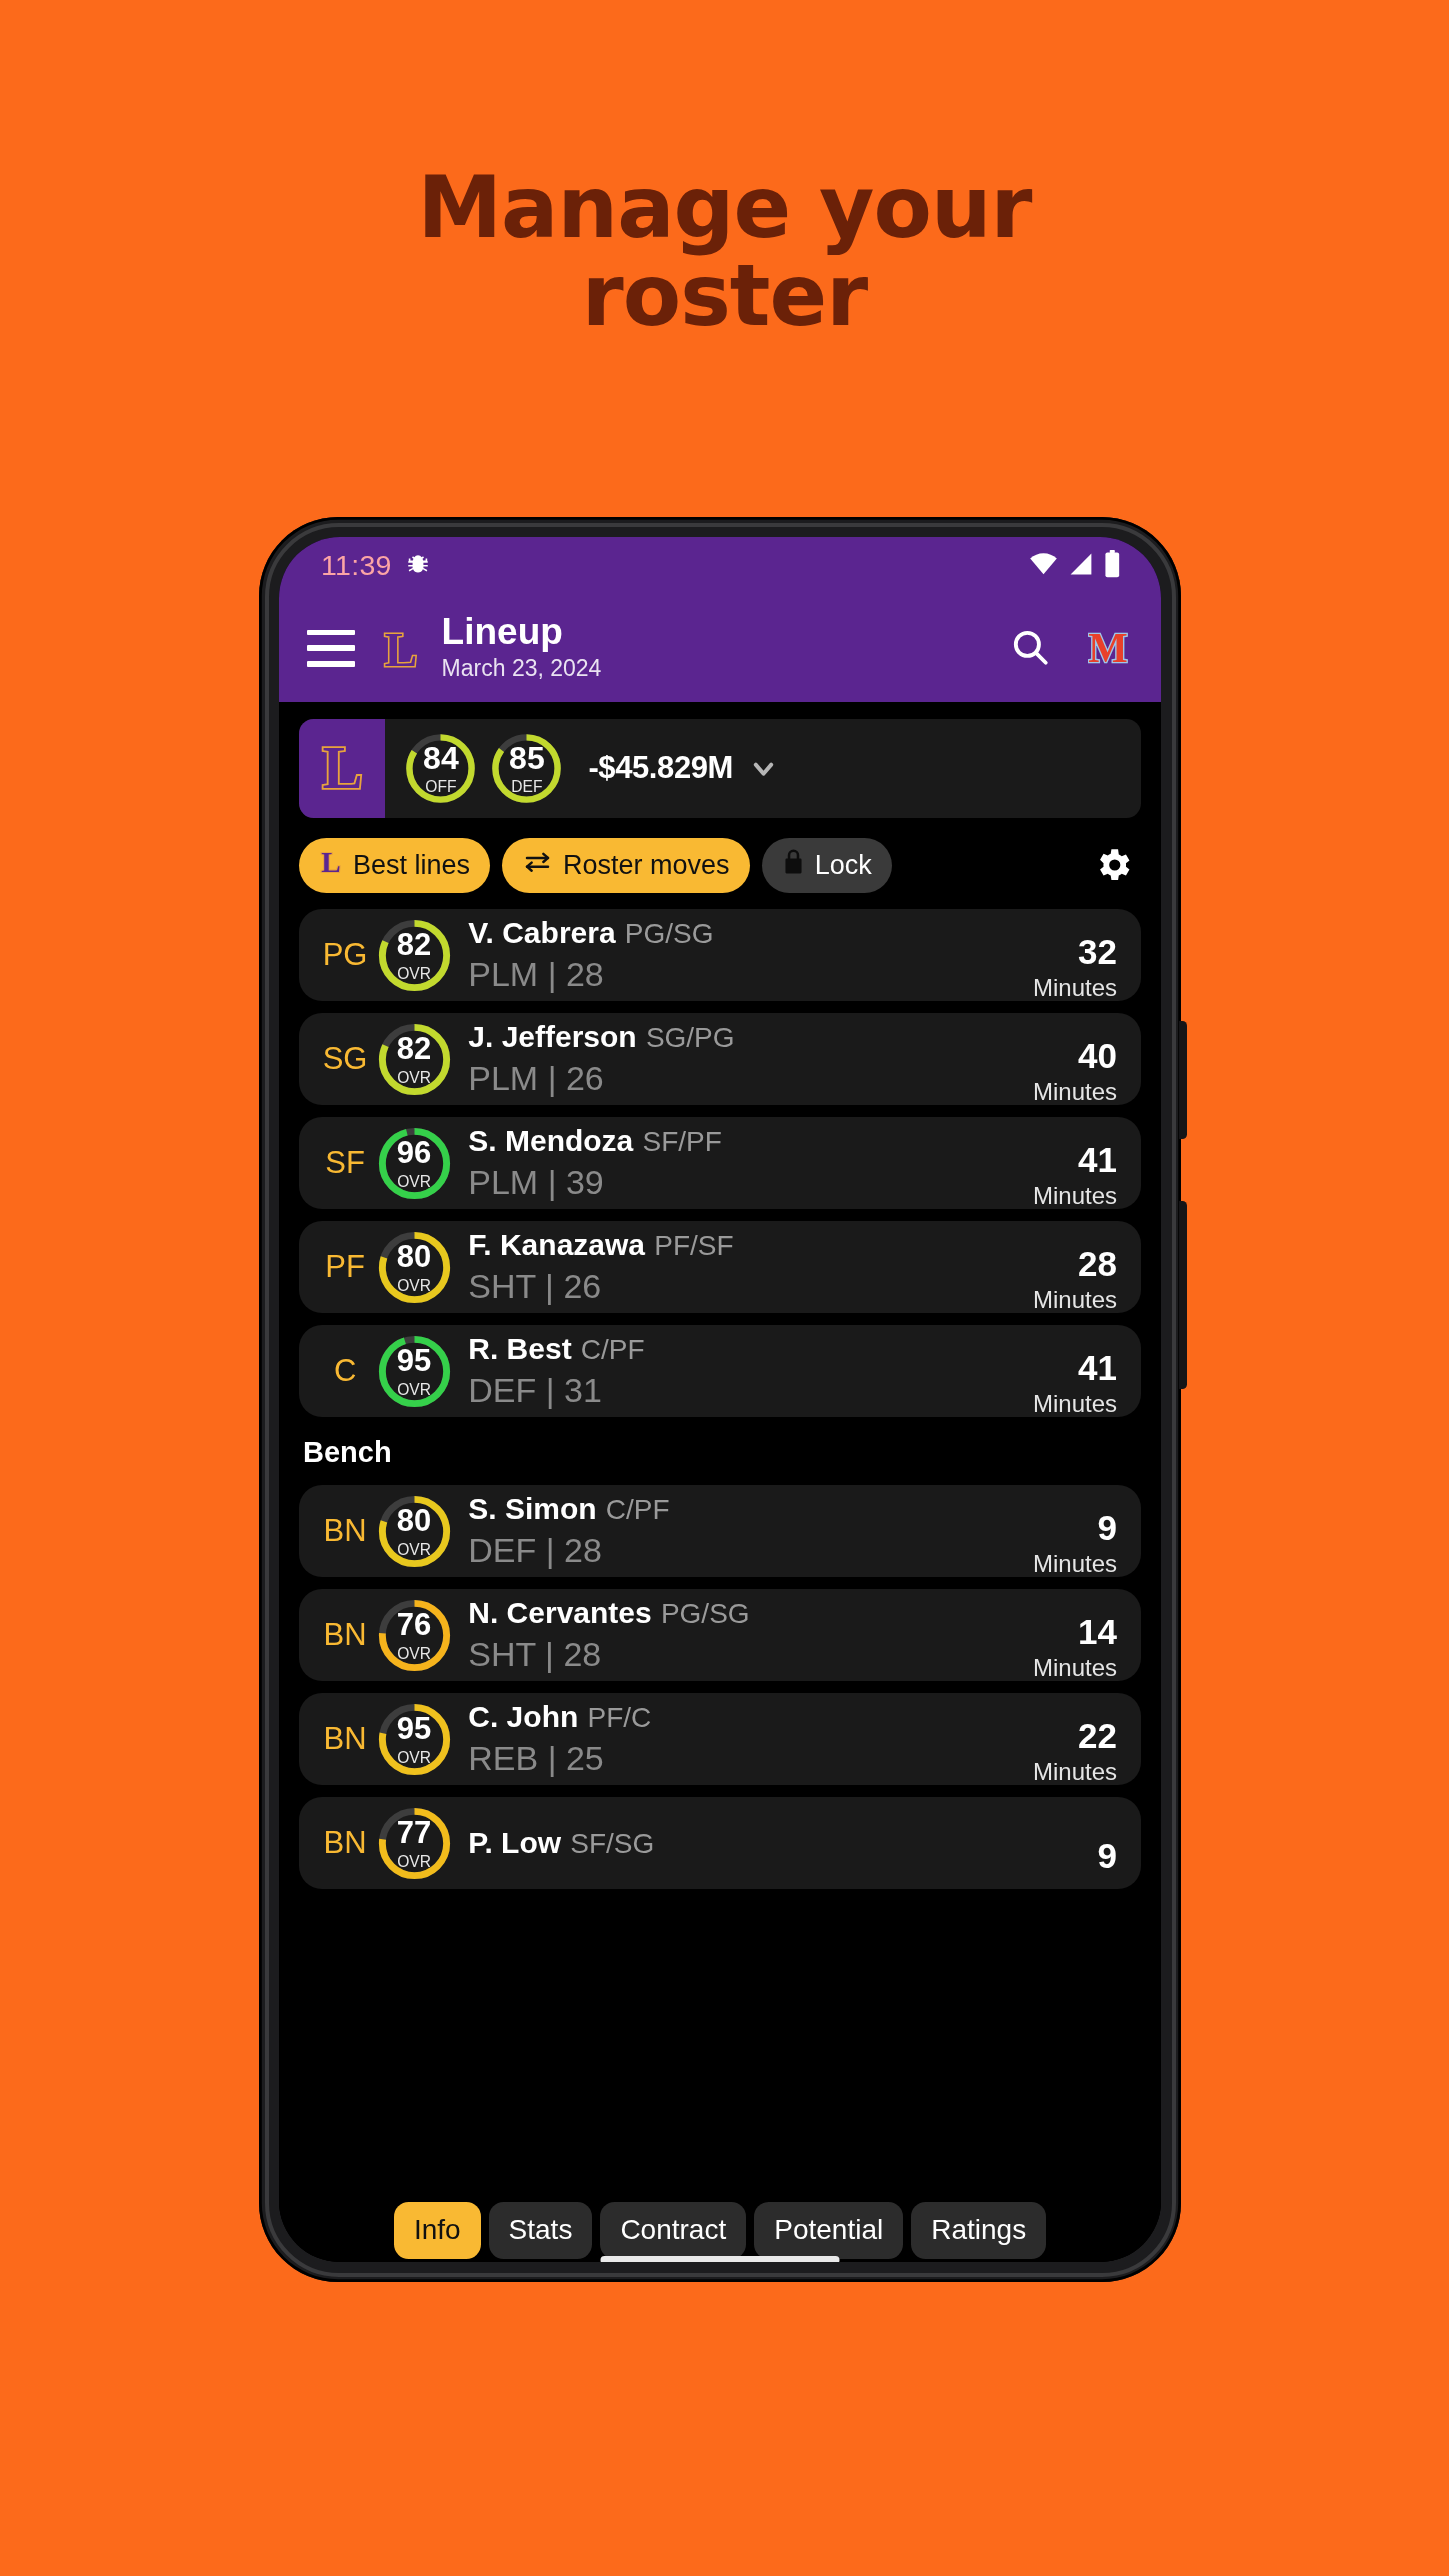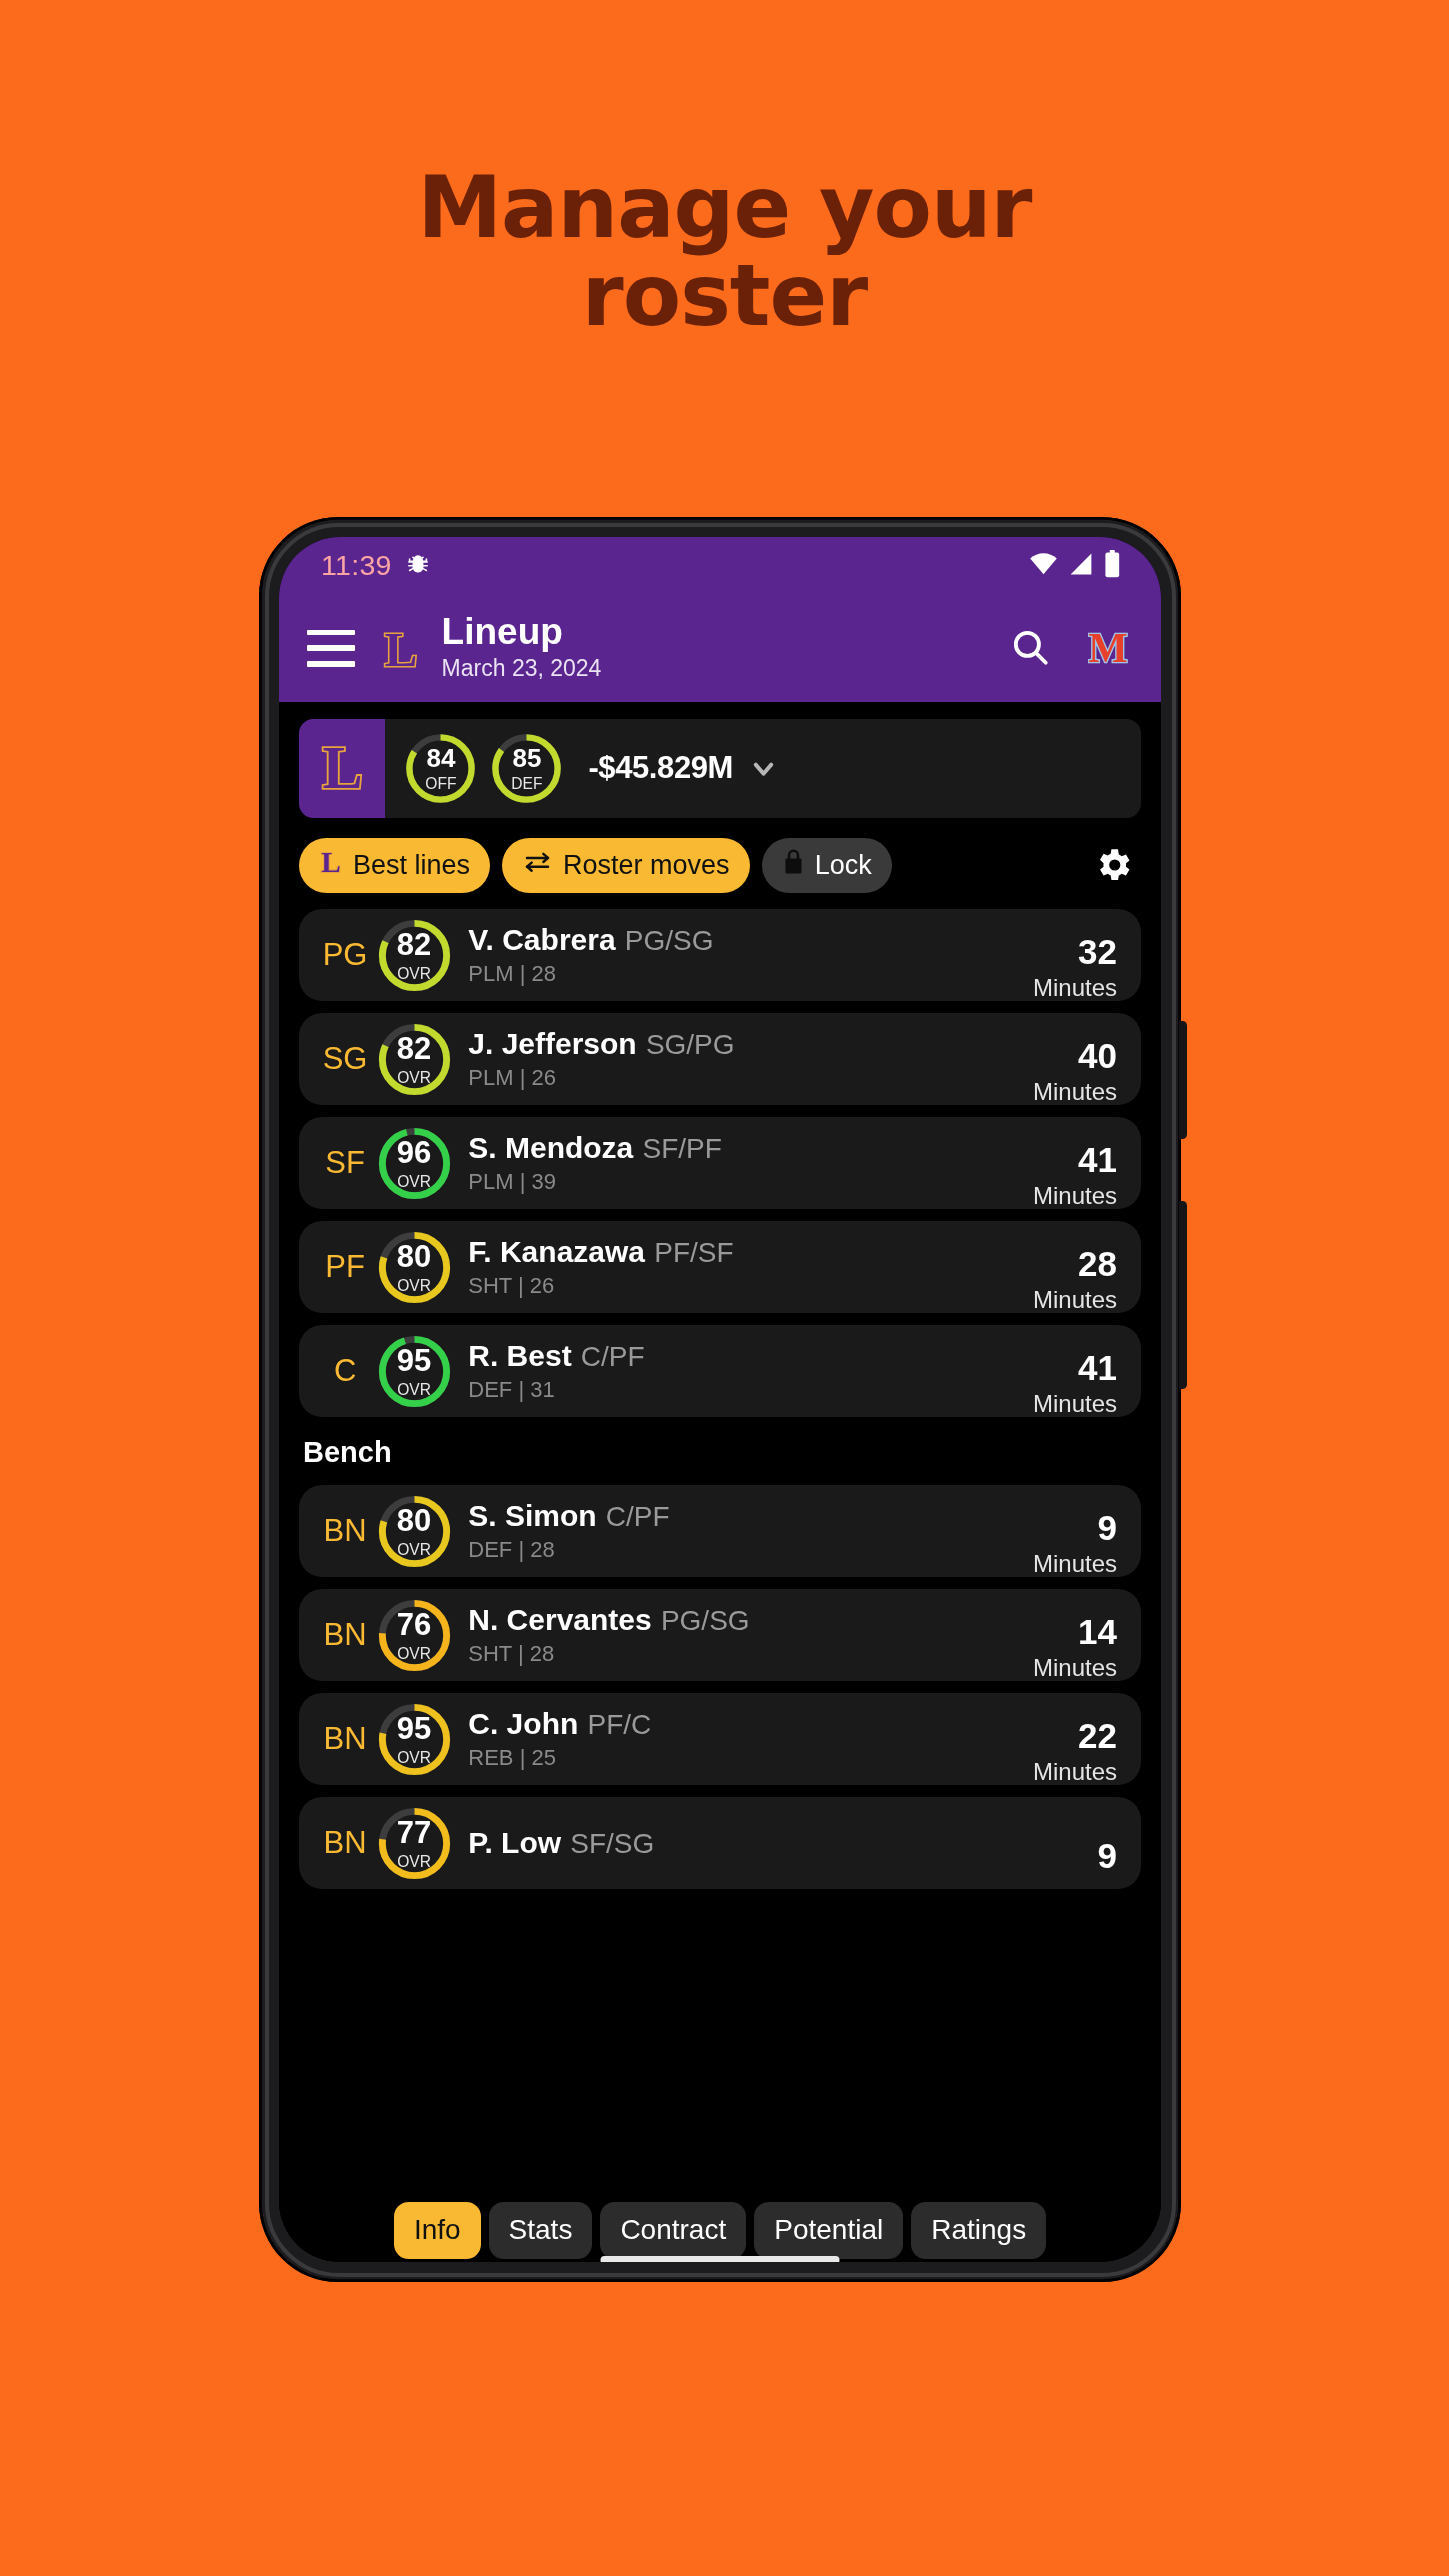--- a/index.html
+++ b/index.html
@@ -208,21 +208,21 @@
     line-height: 1;
   }
   .gauge-val {
     color: #fff;
     font-weight: 700;
   }
   .gauge-lbl {
     color: #e8e8e8;
     font-weight: 400;
   }
-  .gauge-team .gauge-val { font-size: 26px; }
+  .gauge-team .gauge-val { font-size: 32px; }
   .gauge-team .gauge-lbl { font-size: 15.6px; margin-top: 4.6px; }
   .gauge-row .gauge-val { font-size: 31px; }
   .gauge-row .gauge-lbl { font-size: 15.6px; margin-top: 5.5px; }
 
   
   .actions-row {
     display: flex;
     align-items: center;
     margin: 20px 20px 0 20px;
     gap: 12px;
@@ -273,21 +273,21 @@
     font-weight: 700;
     white-space: nowrap;
   }
   .player-pos {
     color: #9a9a9a;
     font-size: 28px;
     white-space: nowrap;
   }
   .player-meta {
     color: #8a8a8a;
-    font-size: 22px;
+    font-size: 34px;
     margin-top: 4.6px;
     white-space: nowrap;
   }
   .minutes-box {
     margin-left: auto;
     display: flex;
     flex-direction: column;
     align-items: flex-end;
     justify-content: center;
     flex: 0 0 auto;

